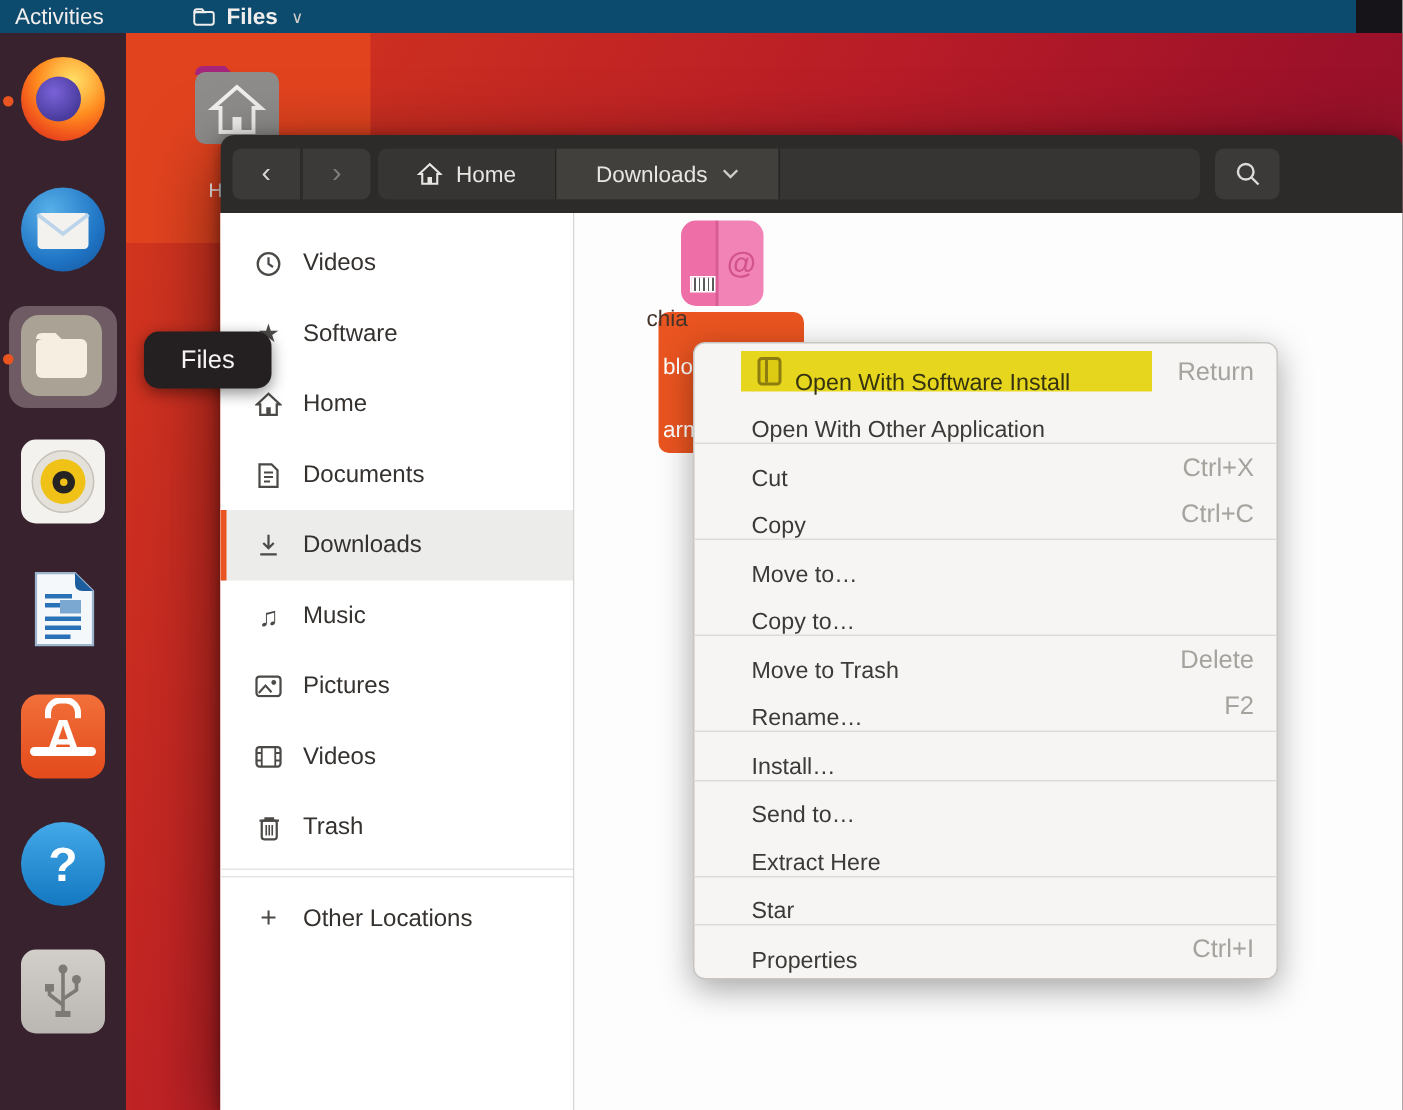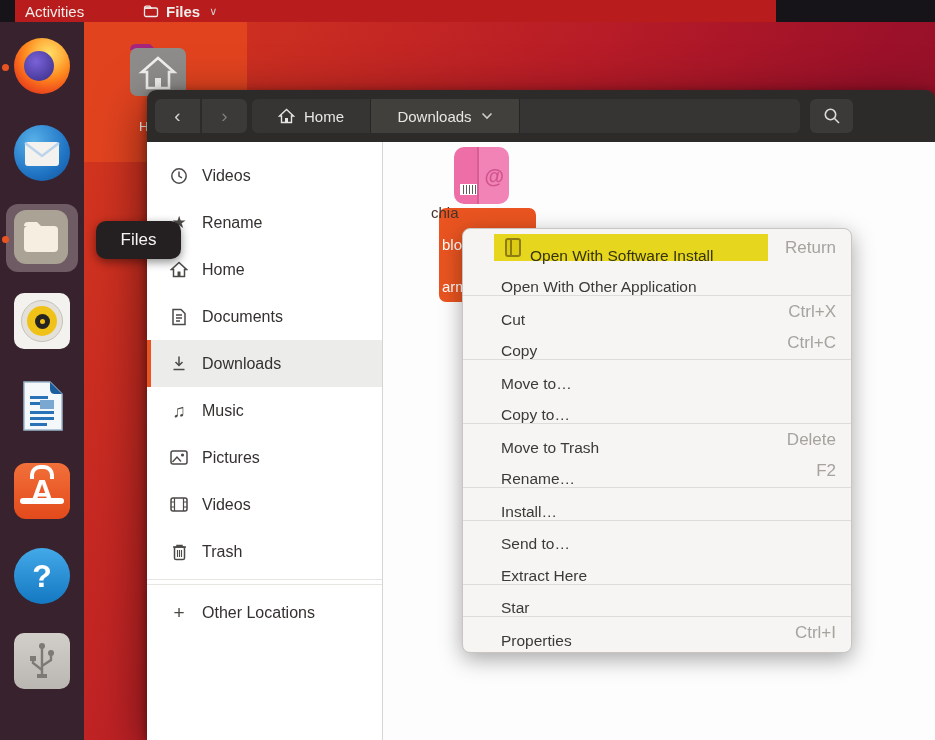--- a/index.html
+++ b/index.html
@@ -1,21 +1,21 @@
 <!DOCTYPE html>
 <html><head>
 <meta charset="utf-8">
 <style>
   * { margin:0; padding:0; box-sizing:border-box; }
   html,body { width:935px; height:740px; overflow:hidden; }
   body { font-family:"Liberation Sans", sans-serif; position:relative; background:#161419; }
   .screen { position:absolute; inset:0; width:935px; height:740px; overflow:hidden; }
 
   
-  .top-bar { position:absolute; left:15px; top:0; width:761px; height:22px; background:#b91c1c; z-index:40; display:flex; align-items:center; color:#f0eeec; font-size:15px; }
+  .top-bar { position:absolute; left:0; top:0; width:904px; height:22px; background:#0c4a6e; z-index:40; display:flex; align-items:center; color:#f0eeec; font-size:15px; }
   .activities { margin-left:10px; }
   .app-menu { position:absolute; left:128px; display:flex; align-items:center; gap:7px; font-weight:bold; }
   .app-menu svg { display:block; }
   .app-caret { font-weight:normal; color:#cfcdca; font-size:11px; margin-left:2px; }
 
   
   .desktop { position:absolute; left:84px; top:22px; width:851px; height:718px;
     background:linear-gradient(118deg,#d63a1e 0%,#c92c21 18%,#b81c27 42%,#9c1129 66%,#7c1227 100%); }
   .orange-block { position:absolute; left:0; top:0; width:163px; height:140px; background:#e2431f; }
   .desk-home { position:absolute; left:42px; top:14px; width:64px; height:90px; }
@@ -224,21 +224,21 @@
           <span class="sb-icon">
             <svg width="18" height="18" viewBox="0 0 18 18">
                 <circle cx="9" cy="9" r="7.2" fill="none" stroke="#4c4a47" stroke-width="1.5"></circle>
                 <path d="M9 4.5 V9 L12 11" fill="none" stroke="#4c4a47" stroke-width="1.5"></path>
               </svg>
           </span>
           <span>Videos</span>
         </div>
         <div class="sb-row">
           <span class="sb-icon star-glyph">★</span>
-          <span>Rename</span>
+          <span>Software</span>
         </div>
         <div class="sb-row">
           <span class="sb-icon">
             <svg width="18" height="17" viewBox="0 0 18 17">
                 <path d="M9 1.5 L1.5 8.5 h2 v7 h11 v-7 h2 z" fill="none" stroke="#4c4a47" stroke-width="1.5"></path>
                 <rect x="7.5" y="10.5" width="3" height="5" fill="#4c4a47"></rect>
               </svg>
           </span>
           <span>Home</span>
         </div>

